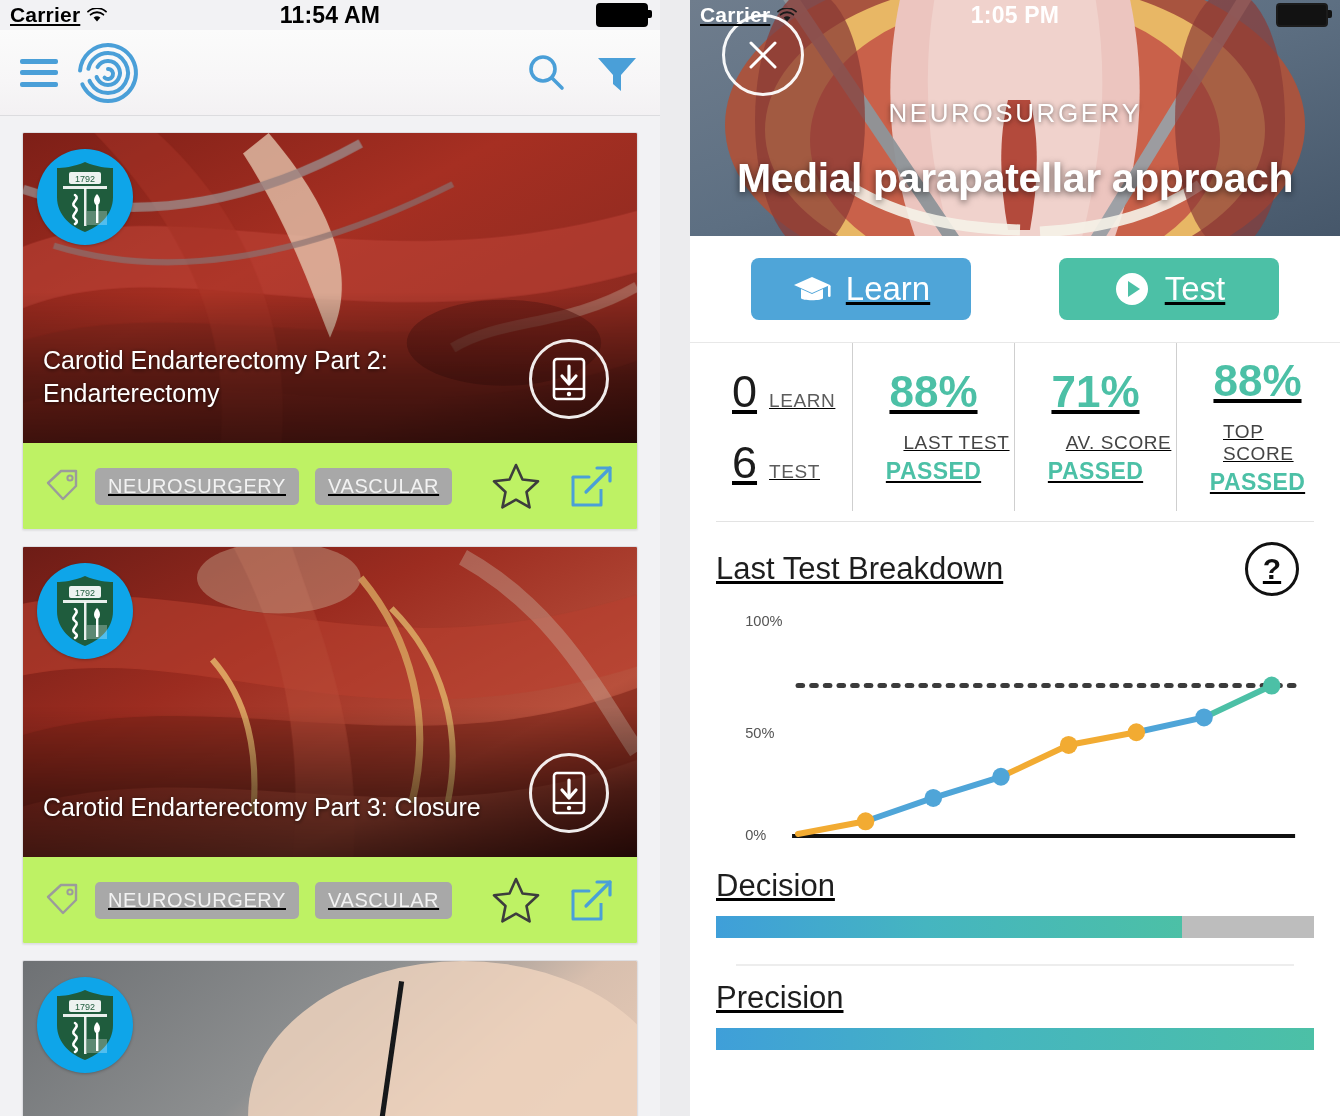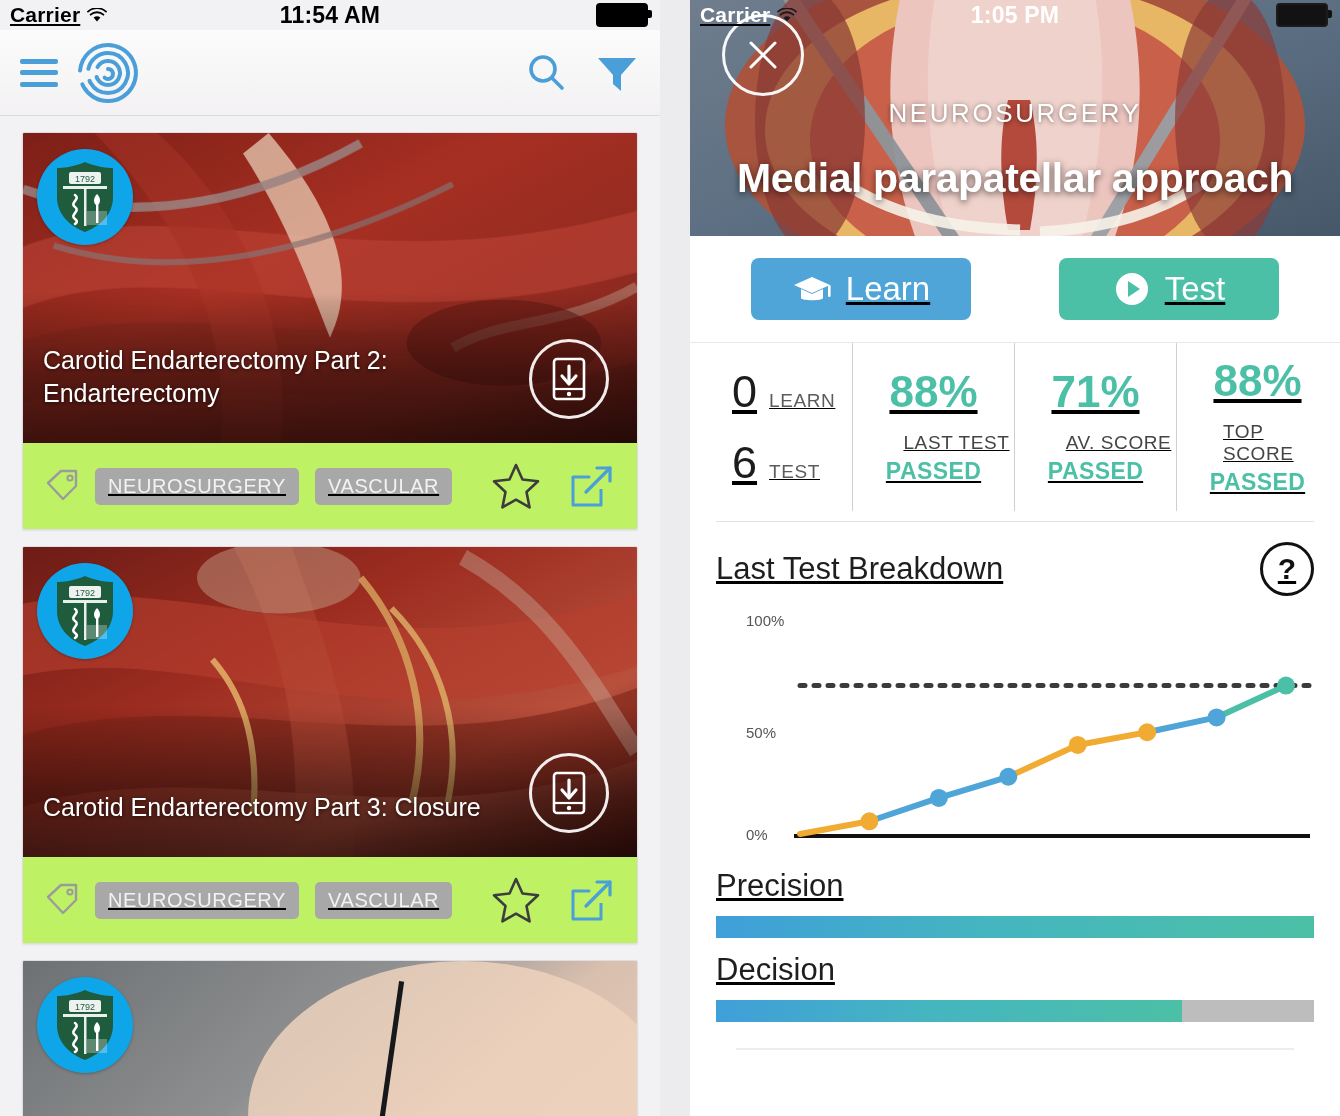--- a/index.html
+++ b/index.html
@@ -120,21 +120,21 @@
   .cnt .lab{font-size:19px;color:#5c5c5c;letter-spacing:.6px;}
   .stat-cell{
     flex:1;border-left:1px solid #cfcfcf;display:flex;flex-direction:column;align-items:center;justify-content:center;gap:2px;
   }
   .stat-pct{font-size:44px;font-weight:bold;color:#4cc0a6;line-height:1.05;}
   .stat-cap{font-size:19px;color:#444;letter-spacing:.6px;margin-top:14px;margin-left:46px;}
   .stat-res{font-size:23px;font-weight:bold;color:#4cc0a6;letter-spacing:.4px;margin-top:2px;}
 
   .hrule{height:1px;background:#e3e3e3;margin:10px 26px 0 26px;}
 
-  .breakdown{padding:20px 26px 0 26px;}
+  .breakdown{padding:20px 41px 0 26px;}
   .bd-head{display:flex;align-items:center;justify-content:space-between;}
   .bd-title{font-size:31px;color:#1e1e1e;}
   .help-btn{width:48px;height:48px;border-radius:50%;border:3px solid #111;display:flex;align-items:center;justify-content:center;font-size:30px;font-weight:bold;color:#111;cursor:pointer;}
   .chart-wrap{position:relative;margin-top:8px;}
   .chart-wrap svg{display:block;width:100%;height:250px;}
 
   .metric{padding:0 26px;}
   .metric-label{font-size:31px;color:#1e1e1e;margin-top:14px;margin-bottom:12px;}
   .bar-track{height:22px;background:#bdbdbd;width:100%;position:relative;overflow:hidden;}
   .bar-fill{height:100%;background:linear-gradient(90deg,#3f9fd9 0%,#45b5c0 45%,#4cc0a6 100%);}
@@ -502,28 +502,28 @@
               <circle cx="361.7142857142857" cy="140.96" r="9" fill="#f2ab32"></circle>
               <circle cx="431.14285714285717" cy="128.24" r="9" fill="#f2ab32"></circle>
               <circle cx="500.57142857142856" cy="113.39999999999999" r="9" fill="#4fa5d8"></circle>
               <circle cx="570" cy="81.60000000000002" r="9" fill="#4cc0a6"></circle>
             </g>
         </svg>
       </div>
     </div>
 
     <div class="metric">
+      <div class="metric-label">Decision</div>
+      <div class="bar-track">
+        <div class="bar-fill" id="bar1" style="width: 78%;"></div>
+      </div>
+      <div class="metric-rule"></div>
+    </div>
+
+    <div class="metric">
       <div class="metric-label">Precision</div>
       <div class="bar-track">
         <div class="bar-fill" id="bar0" style="width: 100%;"></div>
       </div>
     </div>
 
-    <div class="metric">
-      <div class="metric-label">Decision</div>
-      <div class="bar-track">
-        <div class="bar-fill" id="bar1" style="width: 78%;"></div>
-      </div>
-      <div class="metric-rule"></div>
-    </div>
-
   </div>
 </div>
 
 </body></html>

